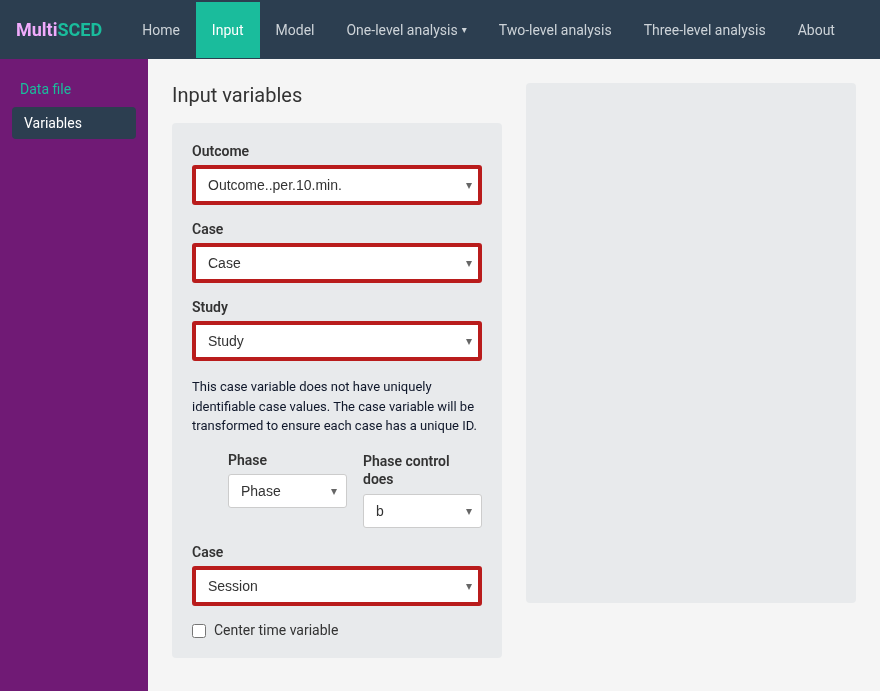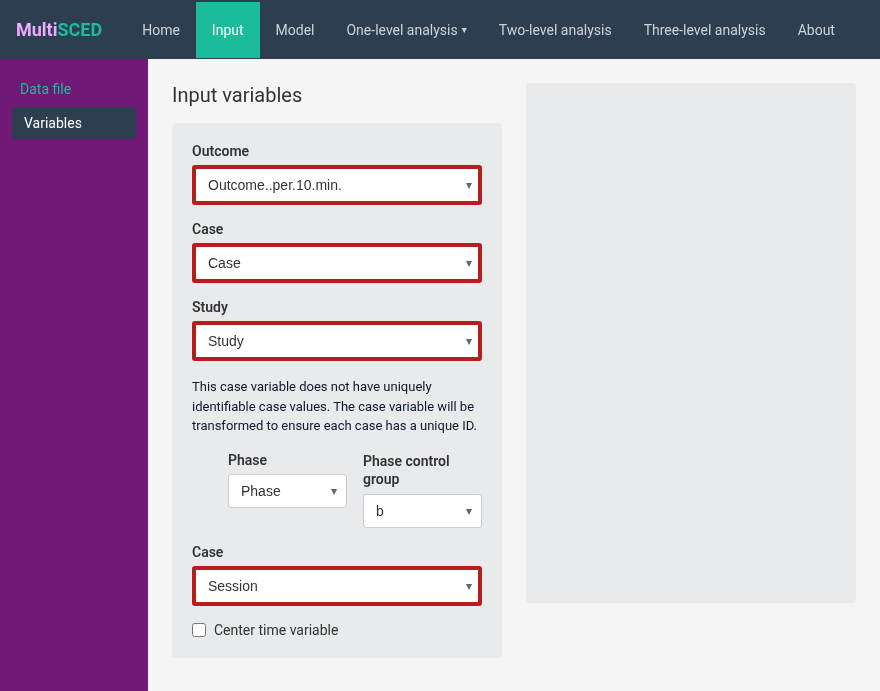--- a/index.html
+++ b/index.html
@@ -187,21 +187,21 @@
       padding: 8px 12px;
       font-size: 14px;
       color: #333;
       appearance: none;
       cursor: pointer;
       outline: none;
     }
 
     .checkbox-row {
       display: flex;
-      align-items: center;
+      align-items: flex-end;
       gap: 8px;
       margin-top: 8px;
     }
 
     .checkbox-row input[type="checkbox"] {
       width: 14px;
       height: 14px;
       cursor: pointer;
     }
 
@@ -296,21 +296,21 @@
             <label class="form-label">Phase</label>
             <div class="select-wrapper-small">
               <select>
                 <option>Phase</option>
               </select>
               <span class="select-arrow">▾</span>
             </div>
           </div>
           <div class="phase-control-col">
             <label class="phase-control-label">
-              <span>Phase control group</span>
+              <span>Phase control does</span>
             </label>
             <div class="select-wrapper-small">
               <select>
                 <option>b</option>
               </select>
               <span class="select-arrow">▾</span>
             </div>
           </div>
         </div>
 

